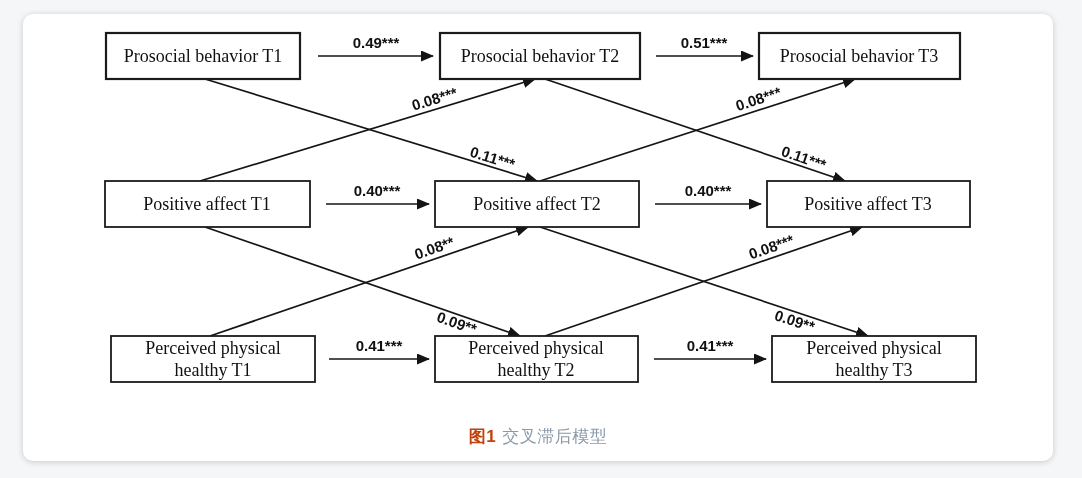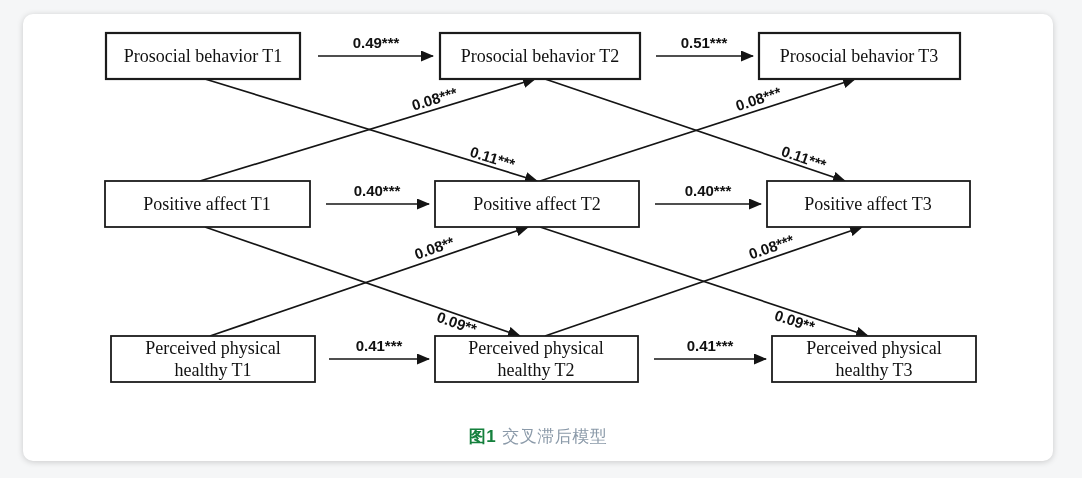--- a/index.html
+++ b/index.html
@@ -26,21 +26,21 @@
     font-size:15px; font-weight:600; fill:#111111; text-anchor:middle;
   }
   line.path { stroke:#141414; stroke-width:1.7; marker-end:url(#arrowhead); }
   rect.box { fill:#ffffff; stroke:#1b1b1b; stroke-width:1.8; }
   rect.box.hl { stroke-width:2.2; }
   .caption {
     position:absolute; left:0; right:0; bottom:13px;
     text-align:center; font-size:17px; color:#8b9aa9;
     letter-spacing:0.5px;
   }
-  .caption b { color:#15803d; font-weight:bold; margin-right:6px; }
+  .caption b { color:#c2410c; font-weight:bold; margin-right:6px; }
 </style>
 </head>
 <body>
 
 <div class="card">
   <svg width="1030" height="447" viewBox="0 0 1030 447">
     <defs>
       <marker id="arrowhead" markerUnits="userSpaceOnUse" markerWidth="13" markerHeight="11" refX="12" refY="5.5" orient="auto">
         <path d="M0,0 L13,5.5 L0,11 z" fill="#141414"></path>
       </marker>

